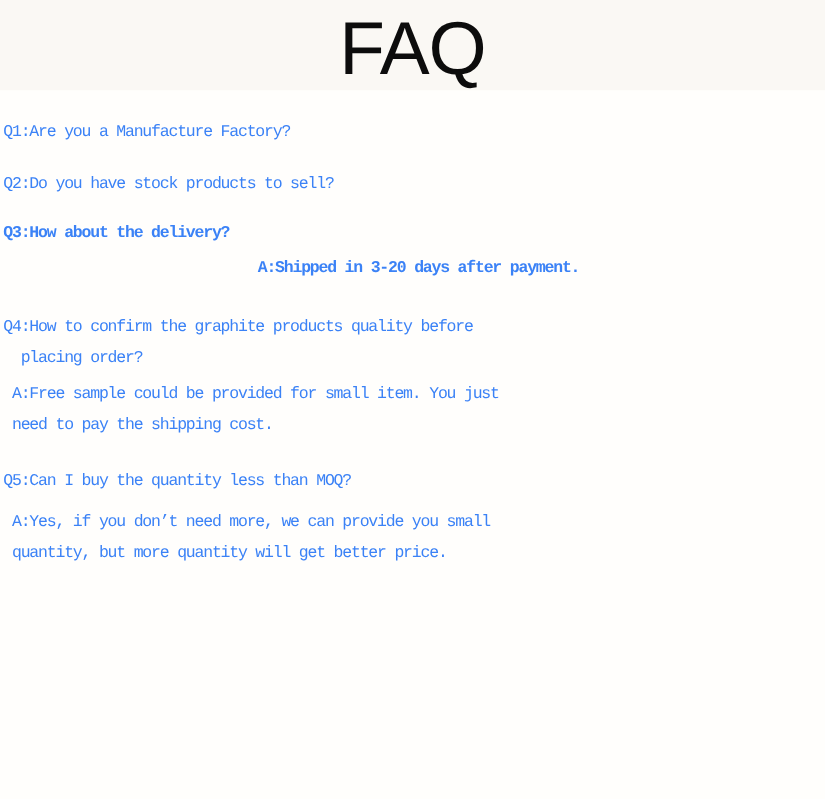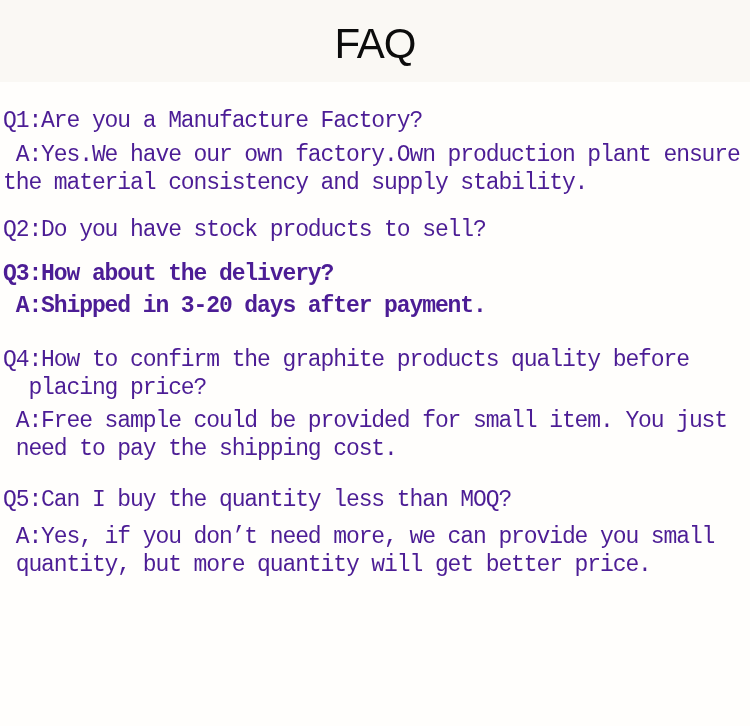--- a/index.html
+++ b/index.html
@@ -17,66 +17,62 @@
   }
   .header {
     height: 82px;
     background: #faf8f4;
     display: flex;
     align-items: center;
     justify-content: center;
   }
   .title {
     font-family: "Liberation Sans", sans-serif;
-    font-size: 42px;
+    font-size: 68px;
     font-weight: 400;
     color: #0c0c0c;
     letter-spacing: -1px;
     line-height: 1;
     margin-top: 6px;
   }
   .content {
     padding: 25px 0 0 3px;
-    color: #4c1d95;
-    font-size: 23px;
+    color: #3b82f6;
+    font-size: 15px;
     letter-spacing: -1.1px;
     line-height: 28px;
   }
   .line {
     white-space: pre;
     height: 28px;
   }
   .answer { margin-top: 6px; }
   .faq-item:nth-of-type(2) { margin-top: 19px; }
   .faq-item:nth-of-type(2) .answer { margin-top: 6px; }
   .faq-item:nth-of-type(3) { margin-top: 16px; font-weight: bold; }
-  .faq-item:nth-of-type(3) .answer { margin-top: 4px; }
+  .faq-item:nth-of-type(3) .answer { margin-top: 4px; text-align: center; }
   .faq-item:nth-of-type(4) { margin-top: 26px; }
   .faq-item:nth-of-type(4) .answer { margin-top: 5px; }
   .faq-item:nth-of-type(5) { margin-top: 23px; }
   .faq-item:nth-of-type(5) .answer { margin-top: 9px; }
 </style>
 </head>
 <body>
 
 <div class="page">
 
   <div class="header">
     <div class="title">FAQ</div>
   </div>
 
   <div class="content">
 
     <div class="faq-item">
       <div class="question">
         <div class="line">Q1:Are you a Manufacture Factory?</div>
-      </div>
-      <div class="answer">
-        <div class="line"> A:Yes.We have our own factory.Own production plant ensure</div>
-        <div class="line">the material consistency and supply stability.</div>
       </div>
     </div>
 
     <div class="faq-item">
       <div class="question">
         <div class="line">Q2:Do you have stock products to sell?</div>
       </div>
     </div>
 
     <div class="faq-item">
@@ -84,21 +80,21 @@
         <div class="line">Q3:How about the delivery?</div>
       </div>
       <div class="answer">
         <div class="line"> A:Shipped in 3-20 days after payment.</div>
       </div>
     </div>
 
     <div class="faq-item">
       <div class="question">
         <div class="line">Q4:How to confirm the graphite products quality before</div>
-        <div class="line">  placing price?</div>
+        <div class="line">  placing order?</div>
       </div>
       <div class="answer">
         <div class="line"> A:Free sample could be provided for small item. You just</div>
         <div class="line"> need to pay the shipping cost.</div>
       </div>
     </div>
 
     <div class="faq-item">
       <div class="question">
         <div class="line">Q5:Can I buy the quantity less than MOQ?</div>

